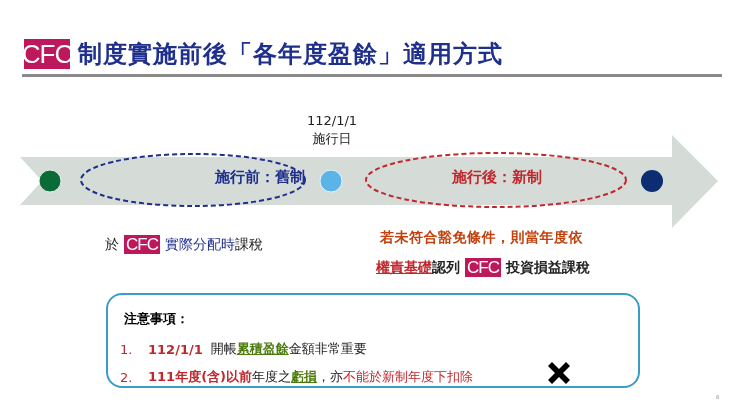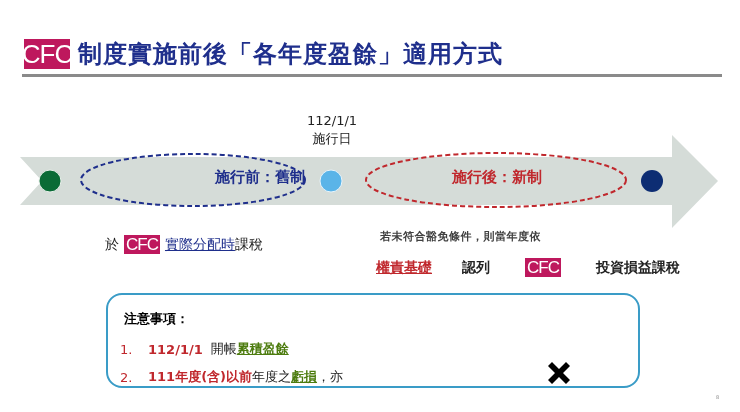--- a/index.html
+++ b/index.html
@@ -21,25 +21,25 @@
 
     .date-label { left: 300px; top: 112px; width: 64px; text-align: center; font-size: 13px; color: #222; line-height: 18px; }
 
     .era-label { font-size: 15px; font-weight: bold; white-space: nowrap; }
     .era-old { left: 80px; top: 168px; width: 225px; text-align: right; color: #1f2f8c; }
     .era-new { left: 368px; top: 168px; width: 258px; text-align: center; color: #c0282d; }
 
     
     .note-left { left: 105px; top: 235px; font-size: 14px; color: #222; display: flex; align-items: center; white-space: nowrap; }
     .cfc-inline { height: 19px; font-size: 17px; padding: 0 2px; margin: 0 5px; }
-    .u-blue { color: #1f2f8c; text-decoration: underline; text-decoration-color: #1f2f8c; }
+    .u-blue { color: #1f2f8c; text-decoration-color: #1f2f8c; }
     .u-red { color: #c0282d; text-decoration: underline; font-weight: bold; }
 
-    .note-right-1 { left: 380px; top: 229px; font-size: 11px; color: #404040; font-weight: bold; white-space: nowrap; letter-spacing: 0.5px; }
-    .note-right-2 { left: 376px; top: 258px; font-size: 14px; color: #222; font-weight: bold; display: flex; align-items: center; white-space: nowrap; gap: 30px; }
+    .note-right-1 { left: 380px; top: 229px; font-size: 14px; color: #c2410c; font-weight: bold; white-space: nowrap; letter-spacing: 0.5px; }
+    .note-right-2 { left: 376px; top: 258px; font-size: 14px; color: #222; font-weight: bold; display: flex; align-items: center; white-space: nowrap; }
 
     
     .notice { left: 106px; top: 293px; width: 534px; height: 95px; border: 2px solid #3a9cc7; border-radius: 16px; box-sizing: border-box; }
     .notice-title { left: 124px; top: 310px; font-size: 13px; color: #000000; font-weight: bold; }
     .notice-line { font-size: 13px; white-space: nowrap; display: flex; align-items: center; color: #222; }
     .line1 { left: 120px; top: 340px; }
     .line2 { left: 120px; top: 368px; }
     .num { color: #c0282d; width: 28px; display: inline-block; }
     .red { color: #c0282d; }
     .red-b { color: #c0282d; font-weight: bold; }
@@ -90,27 +90,29 @@
 </div>
 
 <div class="abs notice"></div>
 <div class="abs notice-title">注意事項：</div>
 
 <div class="abs notice-line line1">
   <span class="num">1.</span>
   <span class="red-b">112/1/1</span>
   <span style="margin-left:8px">開帳</span>
   <span class="blue-u">累積盈餘</span>
+  <span>金額非常重要</span>
 </div>
 
 <div class="abs notice-line line2">
   <span class="num">2.</span>
   <span class="red-b">111年度(含)以前</span>
   <span>年度之</span>
   <span class="blue-u">虧損</span>
   <span>，亦</span>
+  <span class="red">不能於新制年度下扣除</span>
 </div>
 
 <svg class="abs cross" viewBox="0 0 30 30" width="30" height="30">
   <path d="M4 8 L8 4 L15 11 L22 4 L26 8 L19 15 L26 22 L22 26 L15 19 L8 26 L4 22 L11 15 Z" fill="#000"></path>
 </svg>
 
 <div class="abs page-num">8</div>
 
 </body></html>

